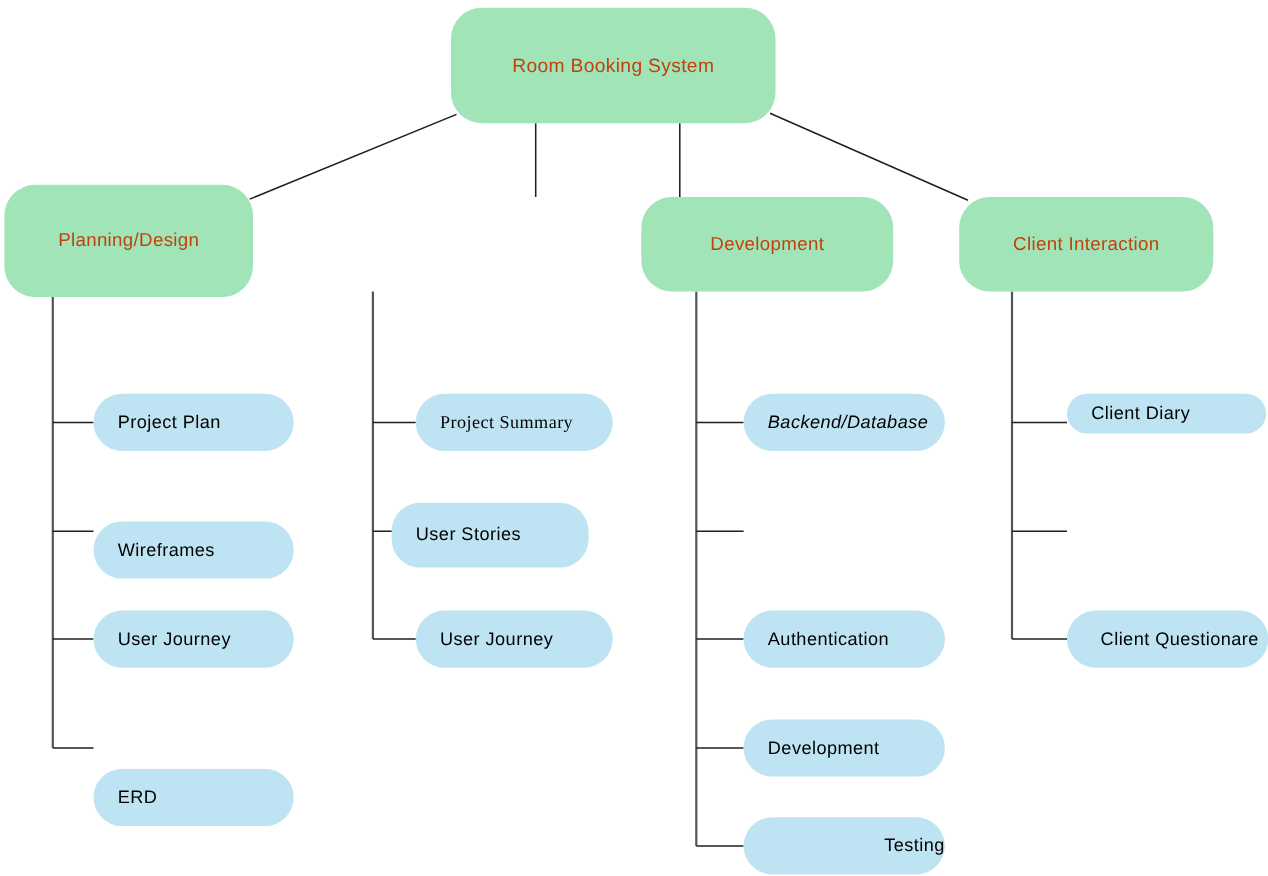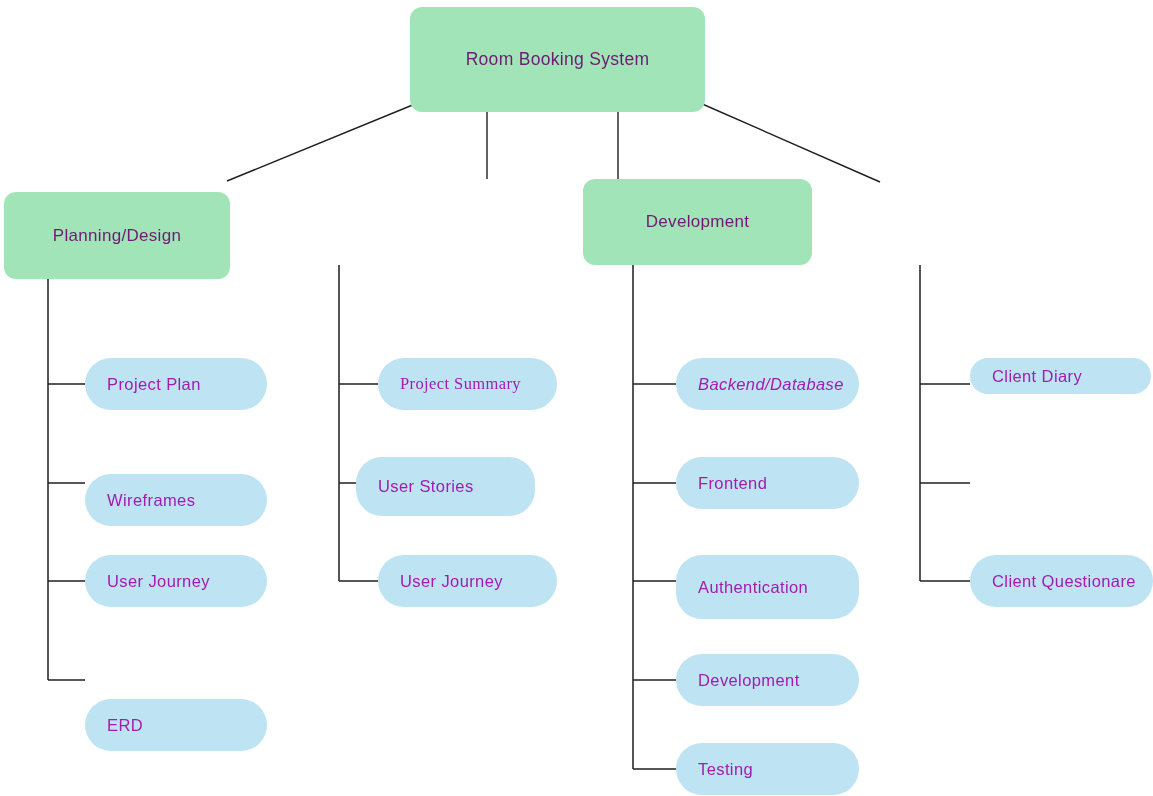--- a/index.html
+++ b/index.html
@@ -23,38 +23,38 @@
   }
   .node {
     position: absolute;
     display: flex;
     align-items: center;
     box-sizing: border-box;
     white-space: nowrap;
   }
   .branch-node {
     background: #a0e4b8;
-    border-radius: 12px;
+    border-radius: 28px;
     justify-content: center;
     font-size: 17px;
     font-weight: 500;
-    color: #701a75;
+    color: #c2410c;
     letter-spacing: 0.3px;
   }
   .root-node {
     font-size: 17.5px;
   }
   .leaf-node {
     background: #bee3f2;
     border-radius: 26px;
     justify-content: flex-start;
     padding-left: 22px;
     font-size: 16.5px;
     font-weight: 400;
-    color: #a21caf;
+    color: #000000;
     letter-spacing: 0.4px;
   }
 </style>
 </head>
 <body>
 
 <div class="canvas">
 
   <svg class="connectors" width="1153" height="796" viewBox="0 0 1153 796">
 
@@ -85,25 +85,28 @@
 
     <line x1="920" y1="384" x2="970" y2="384" stroke="#1f1f1f" stroke-width="1.4"></line>
     <line x1="920" y1="483" x2="970" y2="483" stroke="#1f1f1f" stroke-width="1.4"></line>
     <line x1="920" y1="581" x2="970" y2="581" stroke="#1f1f1f" stroke-width="1.4"></line>
   </svg>
 
   <div class="node branch-node root-node" style="left:410px; top:7px; width:295px; height:105px;">
     <span>Room Booking System</span>
   </div>
 
-  <div class="node branch-node" style="left:4px; top:192px; width:226px; height:87px;">
+  <div class="node branch-node" style="left:4px; top:168px; width:226px; height:102px;">
     <span>Planning/Design</span>
   </div>
   <div class="node branch-node" style="left:583px; top:179px; width:229px; height:86px;">
     <span>Development</span>
+  </div>
+  <div class="node branch-node" style="left:872px; top:179px; width:231px; height:86px;">
+    <span>Client Interaction</span>
   </div>
 
   <div class="node leaf-node" style="left:85px; top:358px; width:182px; height:52px;">
     <span>Project Plan</span>
   </div>
   <div class="node leaf-node" style="left:85px; top:457px; width:182px; height:52px;margin-top:17px;">
     <span>Wireframes</span>
   </div>
   <div class="node leaf-node" style="left:85px; top:555px; width:182px; height:52px;">
     <span>User Journey</span>
@@ -118,33 +121,30 @@
   <div class="node leaf-node" style="left:356px; top:457px; width:179px; height:59px;">
     <span>User Stories</span>
   </div>
   <div class="node leaf-node" style="left:378px; top:555px; width:179px; height:52px;">
     <span>User Journey</span>
   </div>
 
   <div class="node leaf-node" style="left:676px; top:358px; width:183px; height:52px;font-style:italic;">
     <span>Backend/Database</span>
   </div>
-  <div class="node leaf-node" style="left:676px; top:457px; width:183px; height:52px;">
-    <span>Frontend</span>
-  </div>
-  <div class="node leaf-node" style="left:676px; top:555px; width:183px; height:64px;">
+  <div class="node leaf-node" style="left:676px; top:555px; width:183px; height:52px;">
     <span>Authentication</span>
   </div>
   <div class="node leaf-node" style="left:676px; top:654px; width:183px; height:52px;">
     <span>Development</span>
   </div>
-  <div class="node leaf-node" style="left:676px; top:743px; width:183px; height:52px;">
+  <div class="node leaf-node" style="left:676px; top:743px; width:183px; height:52px;justify-content:flex-end;">
     <span>Testing</span>
   </div>
 
   <div class="node leaf-node" style="left:970px; top:358px; width:181px; height:36px;">
     <span>Client Diary</span>
   </div>
-  <div class="node leaf-node" style="left:970px; top:555px; width:183px; height:52px;">
+  <div class="node leaf-node" style="left:970px; top:555px; width:183px; height:52px;justify-content:center;">
     <span>Client Questionare</span>
   </div>
 
 </div>
 
 </body></html>

